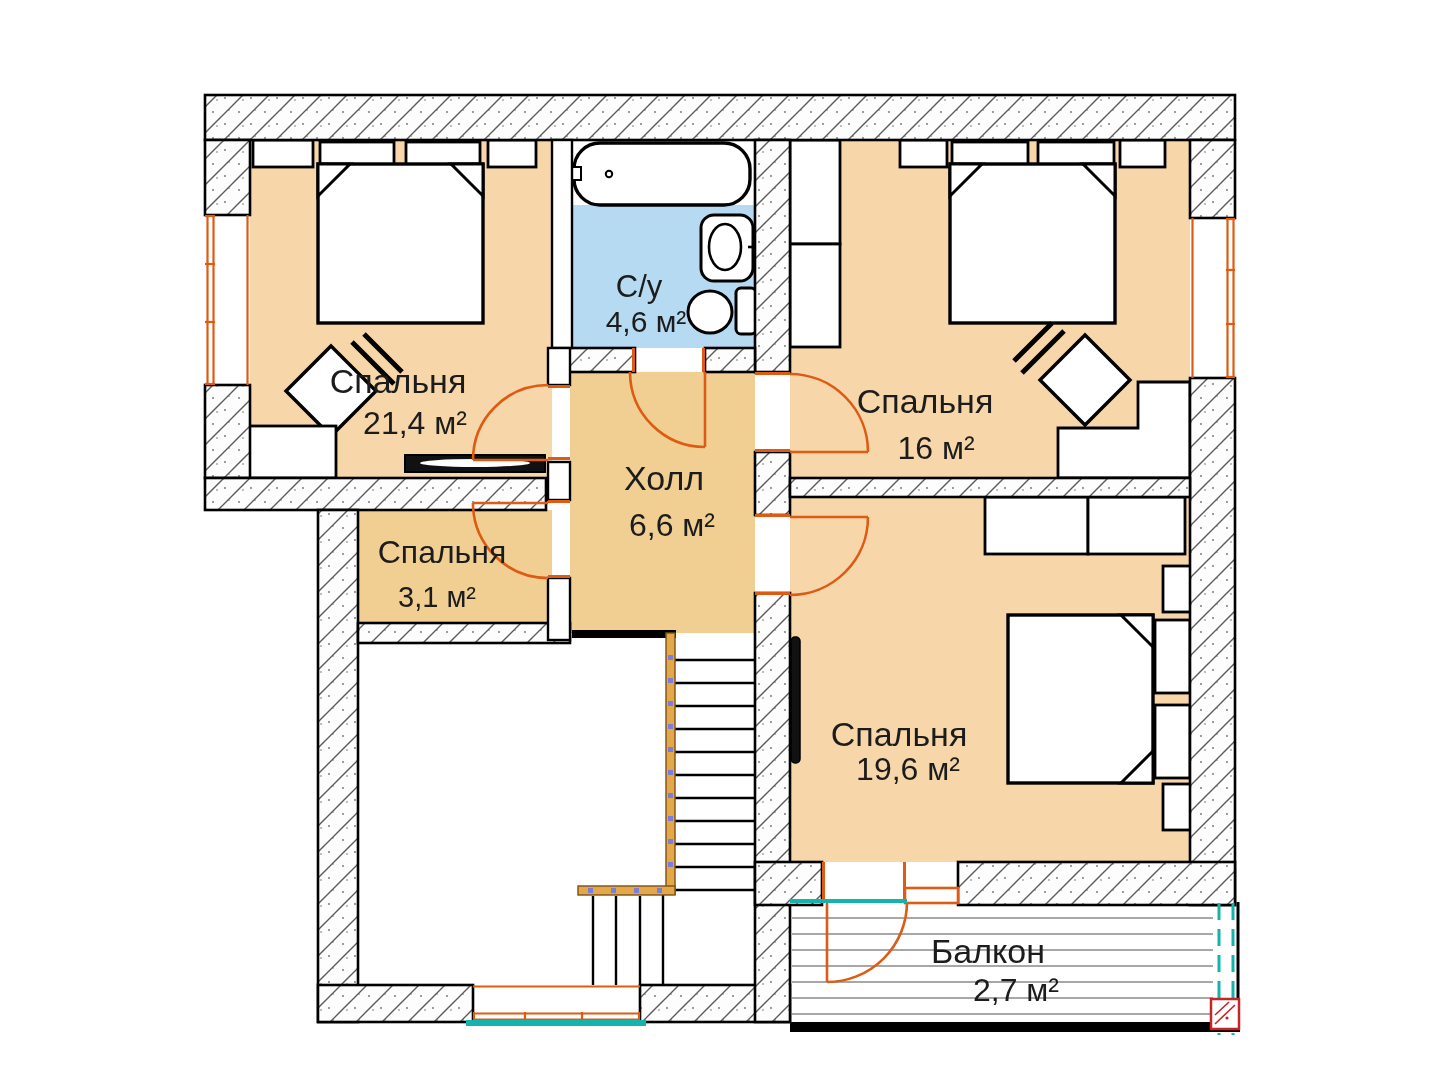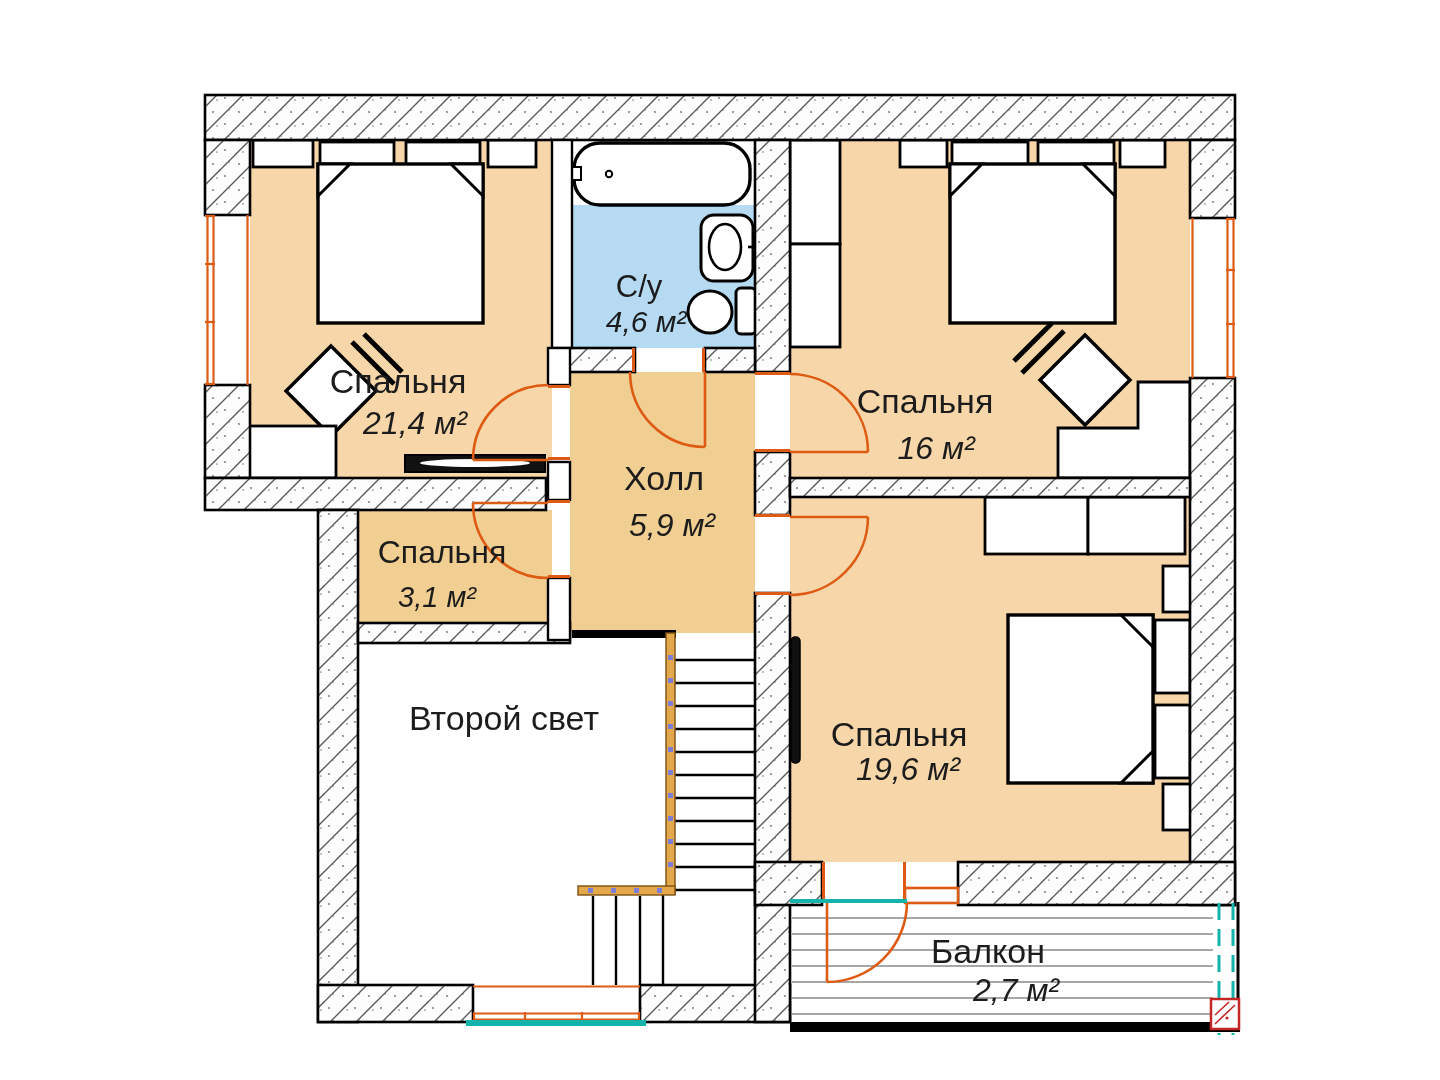--- a/index.html
+++ b/index.html
@@ -2,21 +2,21 @@
 <html><head>
 <meta charset="utf-8">
 <style>
   html,body{margin:0;padding:0;background:#ffffff;}
   .stage{position:relative;width:1440px;height:1080px;background:#ffffff;overflow:hidden;
          font-family:"Liberation Sans", sans-serif;}
   .stage svg{position:absolute;left:0;top:0;}
   .label{position:absolute;transform:translate(-50%,-50%);color:#1c1c1c;white-space:nowrap;
          text-align:center;line-height:1;}
   .room-name{font-size:34px;}
-  .room-area{font-size:32px;font-style:italic;}
+  .room-area{font-size:32px;}
 </style>
 </head>
 <body>
 
 <div class="stage">
 <svg width="1440" height="1080" viewBox="0 0 1440 1080">
   <defs>
     <pattern id="hatchP" width="26" height="26" patternUnits="userSpaceOnUse">
       <rect width="26" height="26" fill="#fdfdfd"></rect>
       <path d="M-6,32 L32,-6 M-19,19 L19,-19 M7,45 L45,7" stroke="#5a5a5a" stroke-width="1.4" fill="none"></path>
@@ -262,25 +262,24 @@
   <div class="label room-name" style="left:398px;top:381px"><span>Спальня</span></div>
   <div class="label room-area" style="left:415px;top:423px"><span>21,4 м²</span></div>
 
   <div class="label room-name" style="left:639px;top:286px;font-size:31px"><span>С/у</span></div>
   <div class="label room-area" style="left:646px;top:322px;font-size:30px"><span>4,6 м²</span></div>
 
   <div class="label room-name" style="left:925px;top:401px"><span>Спальня</span></div>
   <div class="label room-area" style="left:936px;top:448px"><span>16 м²</span></div>
 
   <div class="label room-name" style="left:664px;top:478px"><span>Холл</span></div>
-  <div class="label room-area" style="left:672px;top:525px"><span>5,9 м²</span></div>
+  <div class="label room-area" style="left:672px;top:525px"><span>6,6 м²</span></div>
 
   <div class="label room-name" style="left:442px;top:552px;font-size:32px"><span>Спальня</span></div>
   <div class="label room-area" style="left:437px;top:597px;font-size:29px"><span>3,1 м²</span></div>
 
-  <div class="label room-name" style="left:504px;top:718px"><span>Второй свет</span></div>
 
   <div class="label room-name" style="left:899px;top:734px"><span>Спальня</span></div>
   <div class="label room-area" style="left:908px;top:769px"><span>19,6 м²</span></div>
 
   <div class="label room-name" style="left:988px;top:951px"><span>Балкон</span></div>
   <div class="label room-area" style="left:1016px;top:990px"><span>2,7 м²</span></div>
 </div>
 
 </body></html>

